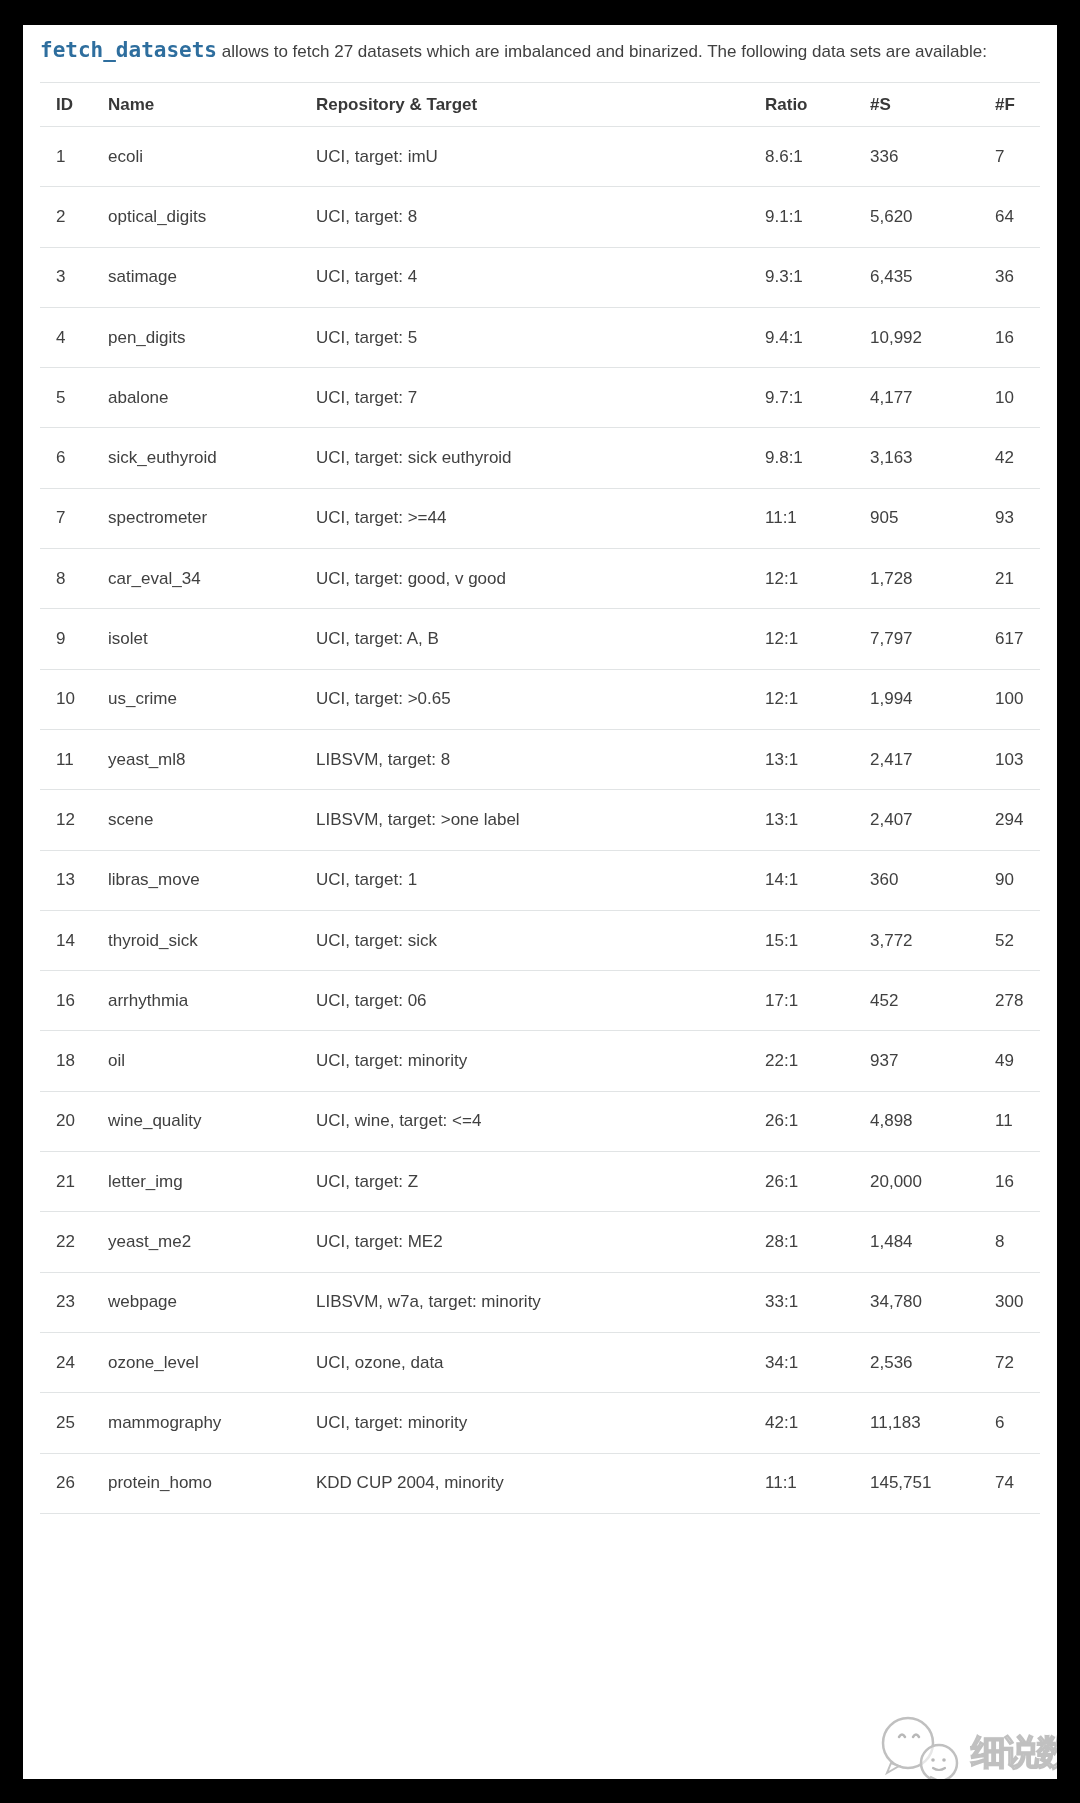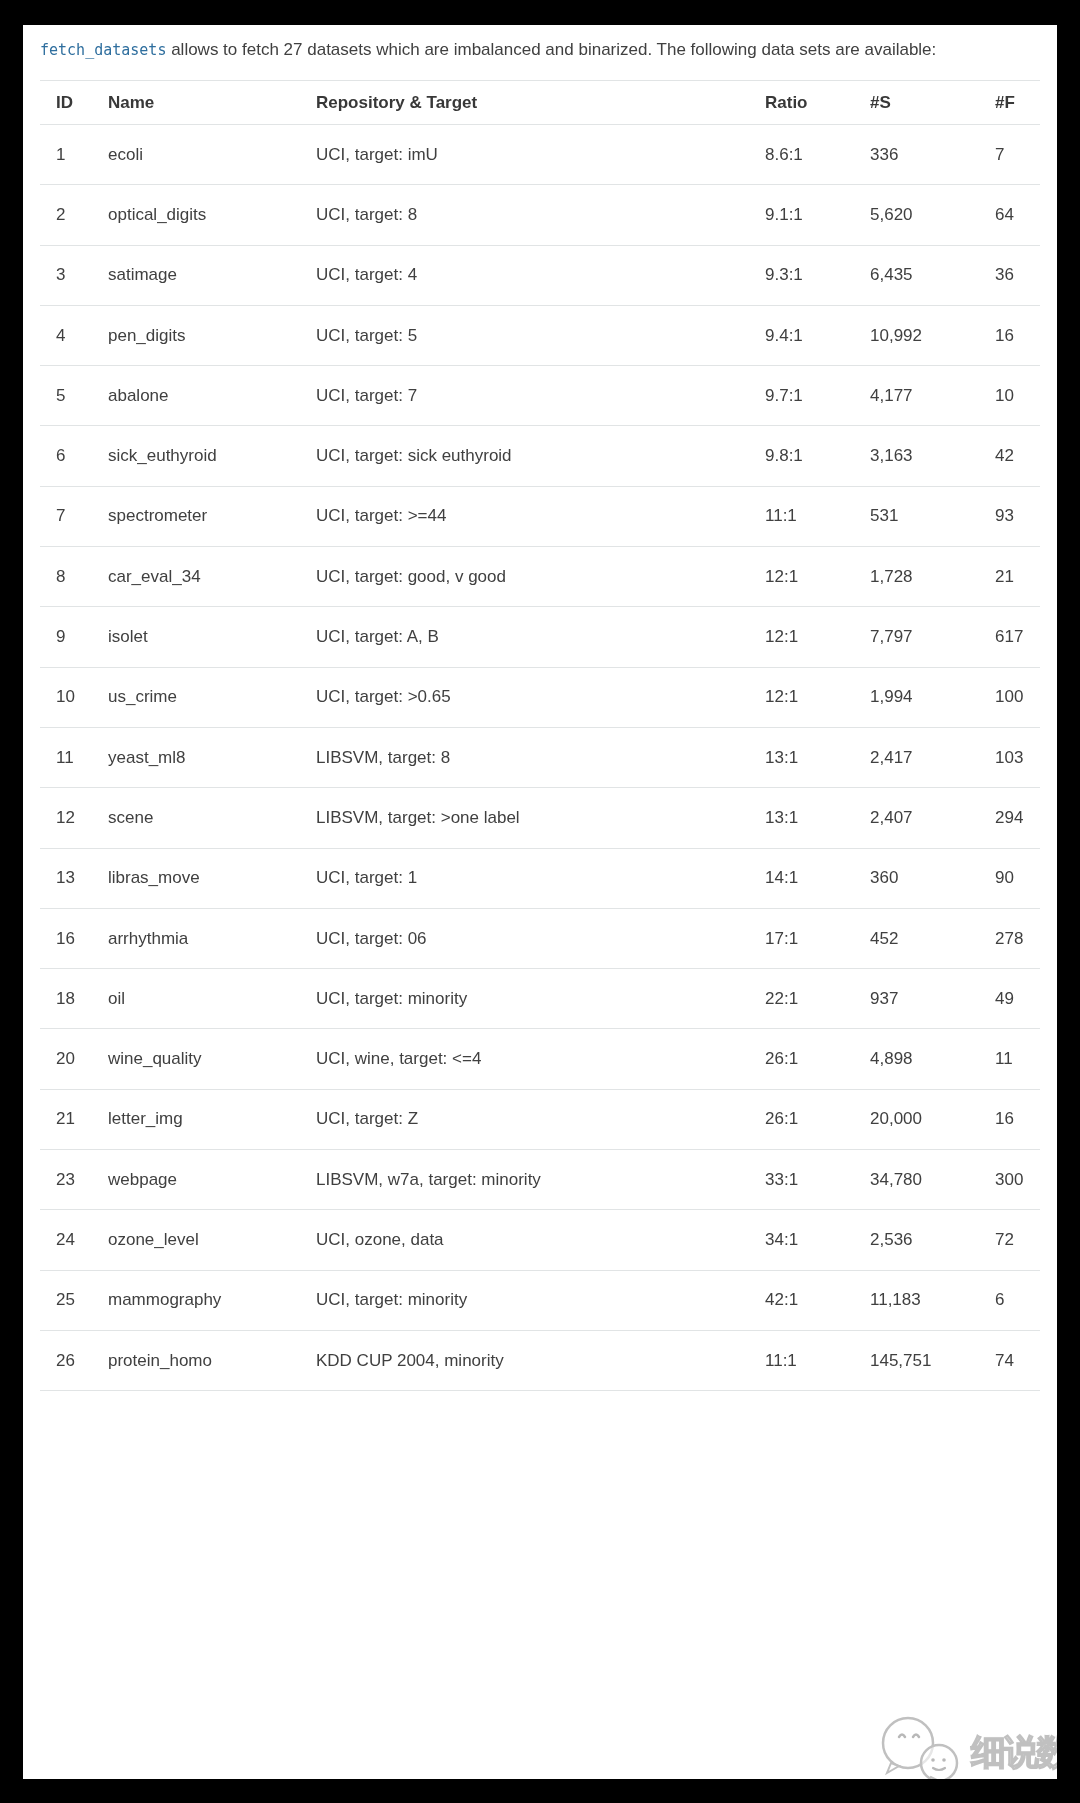--- a/index.html
+++ b/index.html
@@ -27,22 +27,22 @@
     overflow:hidden;
   }
   .intro{
     margin:12px 17px 0 17px;
     font-size:17px;
     line-height:26px;
     color:var(--text);
   }
   .intro code{
     font-family:"DejaVu Sans Mono","Liberation Mono",monospace;
-    font-weight:normal;
-    font-size:15px;
+    font-weight:bold;
+    font-size:21px;
     color:var(--accent);
   }
   table.datasets{
     border-collapse:collapse;
     table-layout:fixed;
     width:1000px;
     margin:17px 17px 12px 17px;
     border-top:1px solid var(--line);
     color:var(--text);
     font-size:17px;
@@ -168,21 +168,21 @@
           <td>UCI, target: sick euthyroid</td>
           <td>9.8:1</td>
           <td>3,163</td>
           <td>42</td>
         </tr>
         <tr>
           <td>7</td>
           <td>spectrometer</td>
           <td>UCI, target: &gt;=44</td>
           <td>11:1</td>
-          <td>531</td>
+          <td>905</td>
           <td>93</td>
         </tr>
         <tr>
           <td>8</td>
           <td>car_eval_34</td>
           <td>UCI, target: good, v good</td>
           <td>12:1</td>
           <td>1,728</td>
           <td>21</td>
         </tr>
@@ -220,20 +220,28 @@
         </tr>
         <tr>
           <td>13</td>
           <td>libras_move</td>
           <td>UCI, target: 1</td>
           <td>14:1</td>
           <td>360</td>
           <td>90</td>
         </tr>
         <tr>
+          <td>14</td>
+          <td>thyroid_sick</td>
+          <td>UCI, target: sick</td>
+          <td>15:1</td>
+          <td>3,772</td>
+          <td>52</td>
+        </tr>
+        <tr>
           <td>16</td>
           <td>arrhythmia</td>
           <td>UCI, target: 06</td>
           <td>17:1</td>
           <td>452</td>
           <td>278</td>
         </tr>
         <tr>
           <td>18</td>
           <td>oil</td>
@@ -250,20 +258,28 @@
           <td>4,898</td>
           <td>11</td>
         </tr>
         <tr>
           <td>21</td>
           <td>letter_img</td>
           <td>UCI, target: Z</td>
           <td>26:1</td>
           <td>20,000</td>
           <td>16</td>
+        </tr>
+        <tr>
+          <td>22</td>
+          <td>yeast_me2</td>
+          <td>UCI, target: ME2</td>
+          <td>28:1</td>
+          <td>1,484</td>
+          <td>8</td>
         </tr>
         <tr>
           <td>23</td>
           <td>webpage</td>
           <td>LIBSVM, w7a, target: minority</td>
           <td>33:1</td>
           <td>34,780</td>
           <td>300</td>
         </tr>
         <tr>

